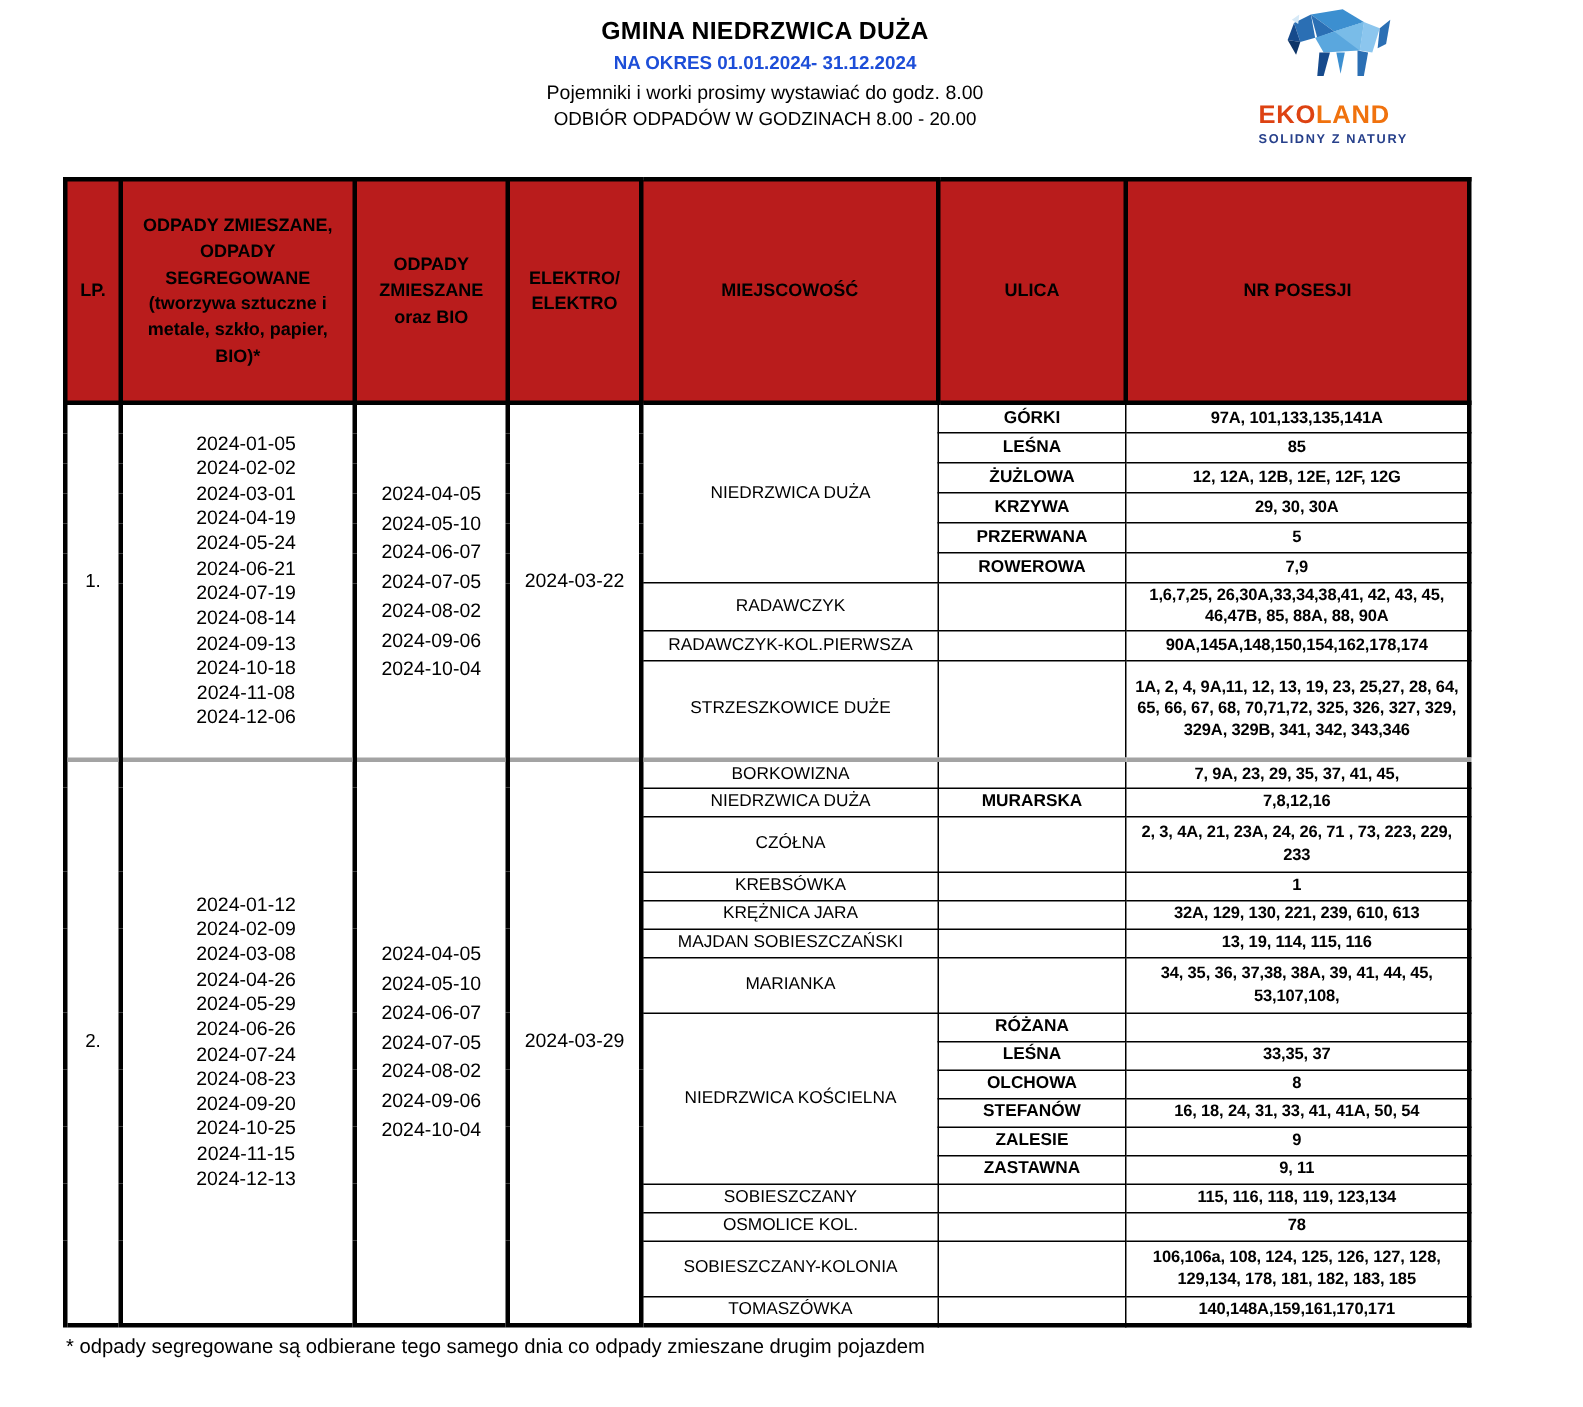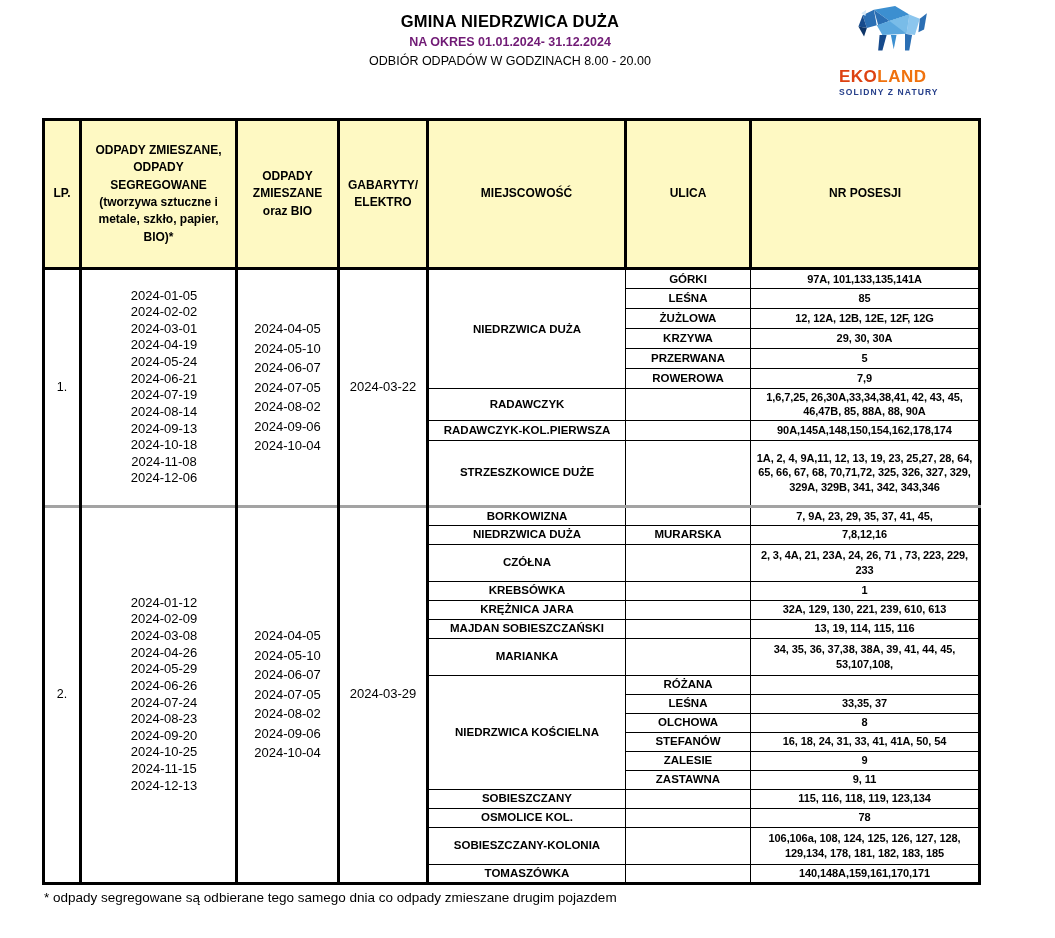--- a/index.html
+++ b/index.html
@@ -4,62 +4,63 @@
 <style>
   html,body{margin:0;padding:0;background:#ffffff;}
   body{width:1055px;height:938px;font-family:"Liberation Sans",sans-serif;color:#000;position:relative;}
   .page{position:relative;width:1055px;height:938px;background:#fff;overflow:hidden;}
 
   
   .doc-header{position:relative;width:1020px;padding-top:12px;height:106px;}
   .doc-header .line{text-align:center;}
   .title{font-size:16.5px;font-weight:bold;letter-spacing:.2px;margin-bottom:4px;}
   .subtitle{font-size:13.5px;font-weight:bold;margin-bottom:4px;}
-  .period{font-size:12.5px;font-weight:bold;color:#701a75;margin-bottom:5px;}
+  .period{font-size:12.5px;font-weight:bold;color:#1d4ed8;margin-bottom:5px;}
   .note1{font-size:13px;margin-bottom:3px;}
   .note2{font-size:12.5px;}
 
   
   .logo{position:absolute;top:4px;right:108px;width:108px;text-align:left;}
   .logo svg{display:block;margin-left:8px;}
   .brand{font-size:17px;font-weight:bold;letter-spacing:.5px;line-height:1;margin-top:16px;}
   .brand .eko{color:#DD4212;}
   .brand .land{color:#F0720E;}
   .tagline{font-size:8.5px;font-weight:bold;color:#27408B;letter-spacing:1.1px;margin-top:2px;}
 
   
   table.schedule{border-collapse:collapse;table-layout:fixed;margin-left:42px;width:936px;
     border:3px solid #000;}
-  .schedule th{border:3px solid #000;background:#fef9c3;font-weight:bold;font-size:12px;
+  .schedule th{border:3px solid #000;background:#b91c1c;font-weight:bold;font-size:12px;
     text-align:center;vertical-align:middle;padding:4px 6px;line-height:1.45;}
   .schedule td{border:1px solid #000;text-align:center;vertical-align:middle;
     font-size:11px;line-height:1.3;padding:1px 5px;overflow:hidden;}
   .schedule tr.hdr{height:149px;}
   td.lp-cell,td.seg-dates-cell,td.bio-dates-cell,td.gab-cell{border-right:3px solid #000;border-left:3px solid #000;font-size:13px;font-weight:normal;}
   td.lp-cell{font-size:12.5px;}
   td.seg-dates-cell{white-space:pre-line;line-height:1.28;padding-left:16px;}
   td.bio-dates-cell{white-space:pre-line;line-height:1.5;}
-  td.city-cell{font-weight:bold;font-size:11.5px;}
+  td.city-cell{font-weight:normal;font-size:11.5px;}
   td.street-cell{font-weight:bold;font-size:11.5px;}
   td.numbers-cell{font-weight:bold;letter-spacing:-0.1px;}
   tr.rh{height:20px;}
   tr.rh2{height:19px;}
   tr.group-start td{border-top:3px solid #a3a3a3;}
 
   
   .footnotes{margin:4px 0 0 44px;font-size:13.5px;line-height:1.35;}
 </style>
 </head>
 <body>
 
 <div class="page">
 
   <div class="doc-header">
     <div class="line title">GMINA NIEDRZWICA DUŻA</div>
     <div class="line period">NA OKRES 01.01.2024- 31.12.2024</div>
+    <div class="line note1">Pojemniki i worki prosimy wystawiać do godz. 8.00</div>
     <div class="line note2">ODBIÓR ODPADÓW W GODZINACH 8.00 - 20.00</div>
   </div>
 
   <div class="logo">
     <svg width="92" height="48" viewBox="0 0 130 68">
       <polygon points="38,8 68,3 88,15 60,24" fill="#3C8FD0"></polygon>
       <polygon points="38,8 60,24 44,30" fill="#2B6FB4"></polygon>
       <polygon points="22,16 38,8 42,30 28,34" fill="#2B6FB4"></polygon>
       <polygon points="22,16 28,34 16,32" fill="#164A8C"></polygon>
       <polygon points="16,32 28,34 24,46" fill="#0E3568"></polygon>
@@ -84,21 +85,21 @@
         <col style="width:89px">
       <col style="width:198px">
         <col style="width:125px">
         <col style="width:229px">
     </colgroup>
     <thead>
       <tr class="hdr">
         <th>LP.</th>
         <th>ODPADY ZMIESZANE, ODPADY SEGREGOWANE (tworzywa sztuczne i metale, szkło, papier, BIO)*</th>
         <th>ODPADY ZMIESZANE oraz BIO</th>
-        <th>GABARYTY/ ELEKTRO</th>
+        <th>ELEKTRO/ ELEKTRO</th>
         <th>MIEJSCOWOŚĆ</th>
         <th>ULICA</th>
         <th>NR POSESJI</th>
       </tr>
     </thead>
     <tbody>
 
       <tr class="rh group-start">
         <td class="lp-cell" rowspan="9">1.</td>
         <td class="seg-dates-cell" rowspan="9">2024-01-05

